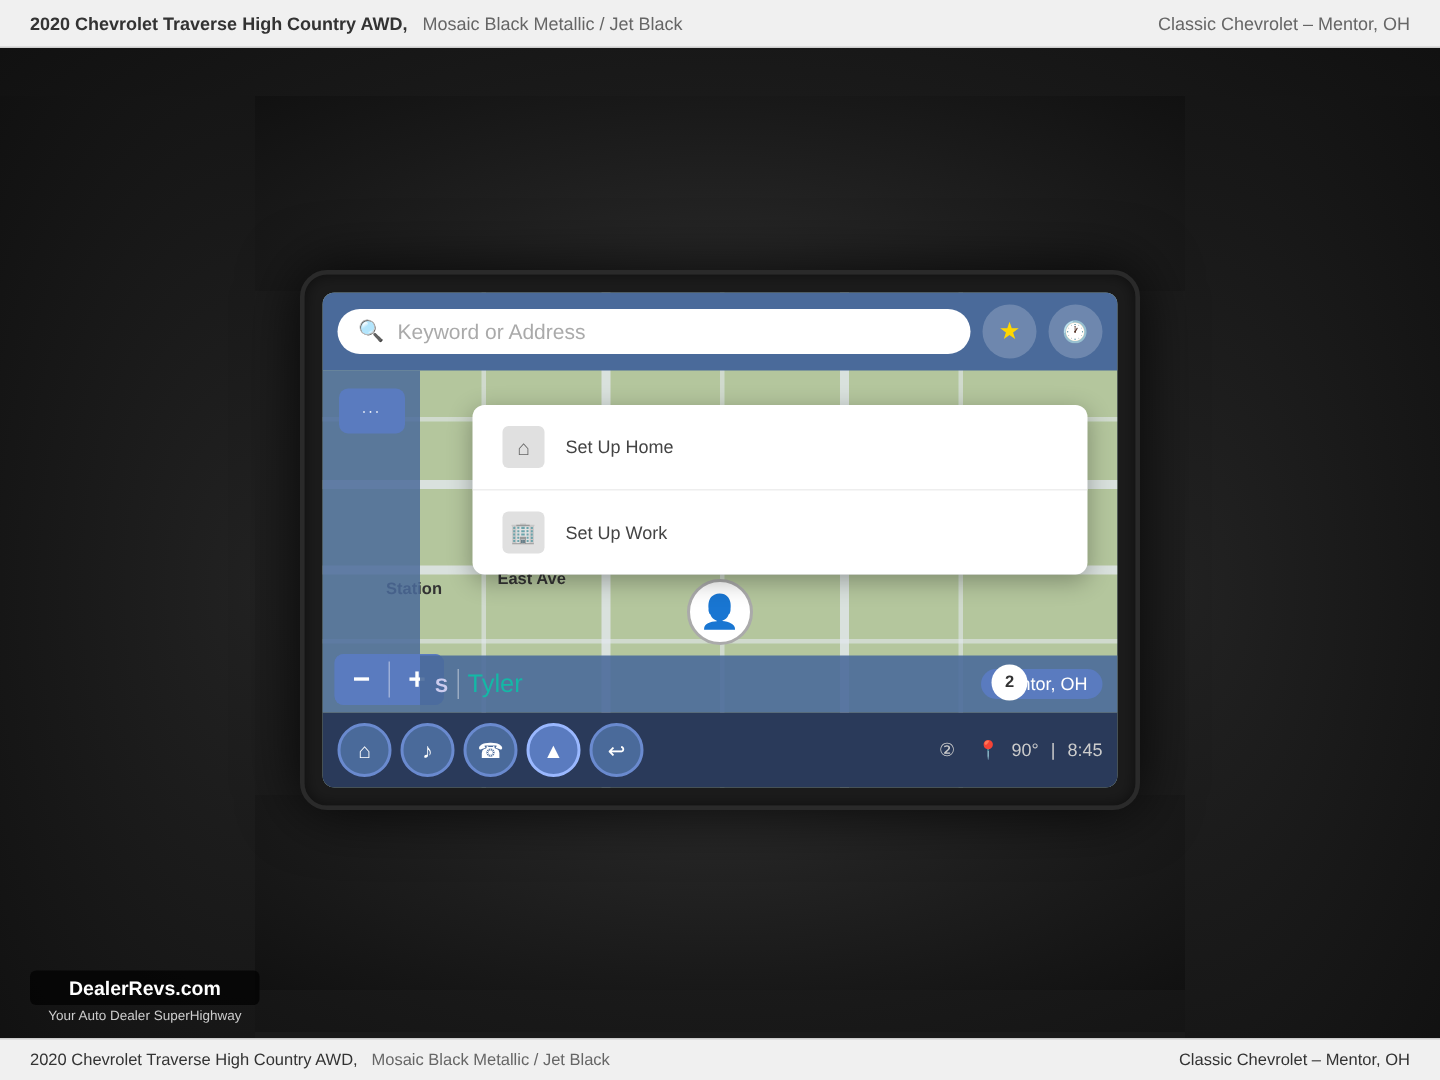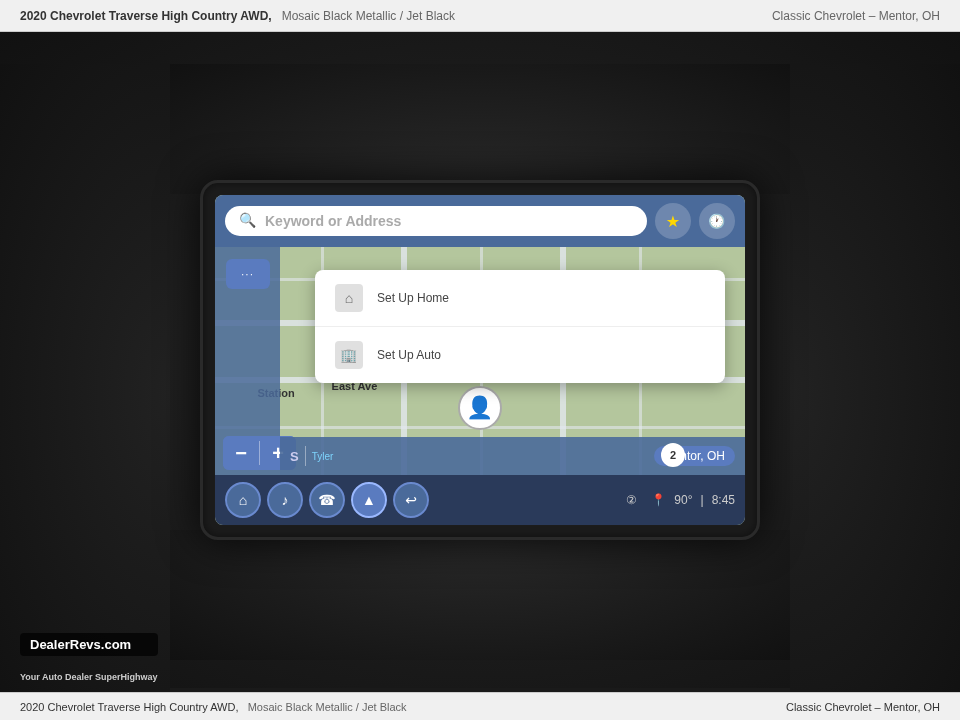--- a/index.html
+++ b/index.html
@@ -139,21 +139,20 @@
       width: 18px;
       height: 18px;
       color: #888;
       font-size: 14px;
     }
 
     .search-placeholder {
       color: #aaa;
       font-size: 14px;
       flex: 1;
-      font-weight: bold;
     }
 
     .search-btn {
       width: 36px;
       height: 36px;
       background: rgba(255,255,255,0.2);
       border-radius: 50%;
       display: flex;
       align-items: center;
       justify-content: center;
@@ -290,22 +289,22 @@
       font-weight: bold;
     }
 
     .divider-v {
       width: 1px;
       height: 20px;
       background: rgba(255,255,255,0.4);
     }
 
     .street-name {
-      color: #7dd3fc;
-      font-size: 10px;
+      color: #14b8a6;
+      font-size: 17px;
       flex: 1;
     }
 
     .city-name {
       background: #5a7bbf;
       color: #fff;
       font-size: 12px;
       padding: 3px 10px;
       border-radius: 12px;
       margin-left: auto;
@@ -419,32 +418,31 @@
     .watermark {
       position: absolute;
       bottom: 38px;
       left: 20px;
       z-index: 100;
     }
 
     .watermark-logo {
       background: rgba(0,0,0,0.7);
       color: #fff;
-      padding: 4px 10px;
+      padding: 4px 26px;
       border-radius: 4px;
       font-size: 13px;
       font-weight: bold;
     }
 
     .watermark-sub {
       color: #ccc;
       font-size: 9px;
-      text-align: right;
-      margin-top: 16px;
-      font-weight: bold;
+      text-align: center;
+      margin-top: 2px;
     }
 
     
     .car-left {
       position: absolute;
       top: 32px;
       left: 0;
       width: 170px;
       height: 656px;
       background: radial-gradient(ellipse at right center, #222 0%, #111 100%);
@@ -539,21 +537,21 @@
         </div>
       </div>
 
       <div class="context-menu">
         <div class="context-menu-item">
           <div class="menu-icon">⌂</div>
           <span class="menu-label">Set Up Home</span>
         </div>
         <div class="context-menu-item">
           <div class="menu-icon">🏢</div>
-          <span class="menu-label">Set Up Auto</span>
+          <span class="menu-label">Set Up Work</span>
         </div>
       </div>
 
       <div class="user-icon-btn">
         <span>👤</span>
       </div>
 
       <div class="zoom-controls">
         <div class="zoom-btn">−</div>
         <div class="zoom-divider"></div>

